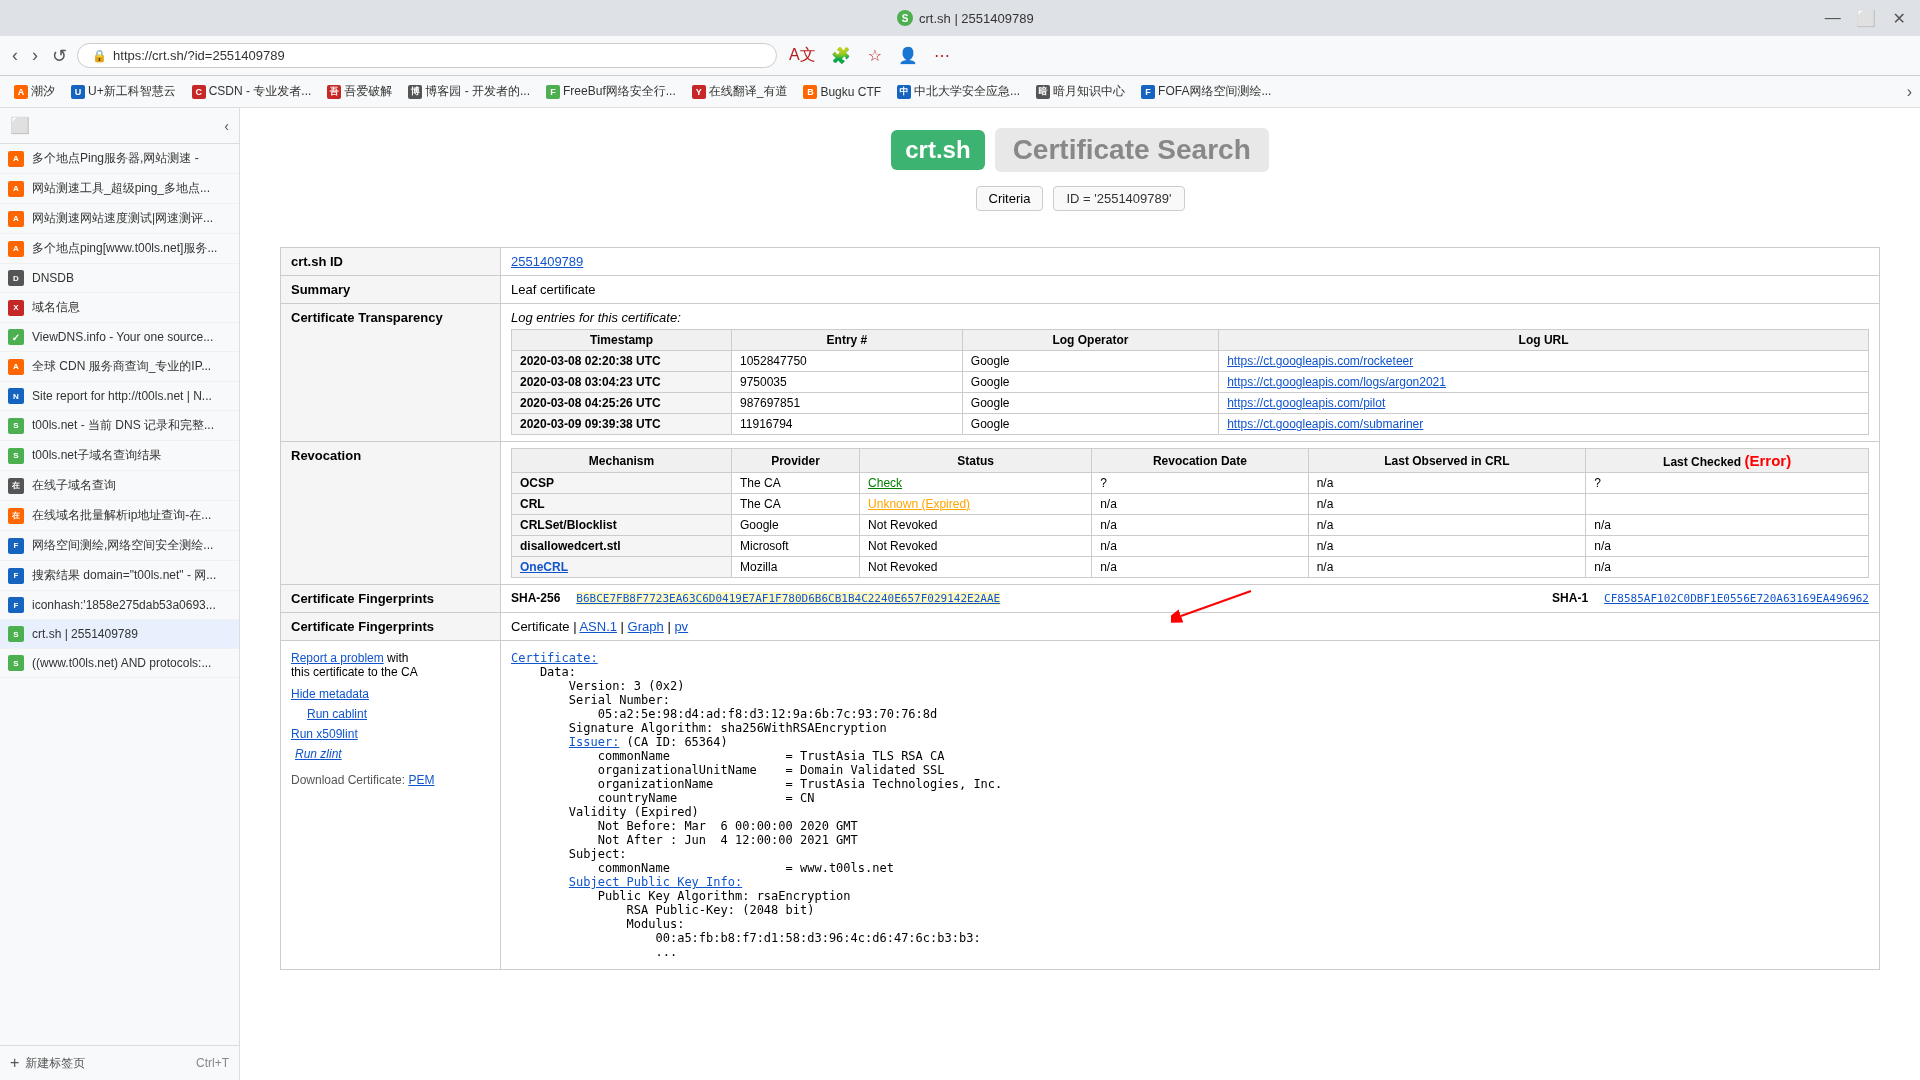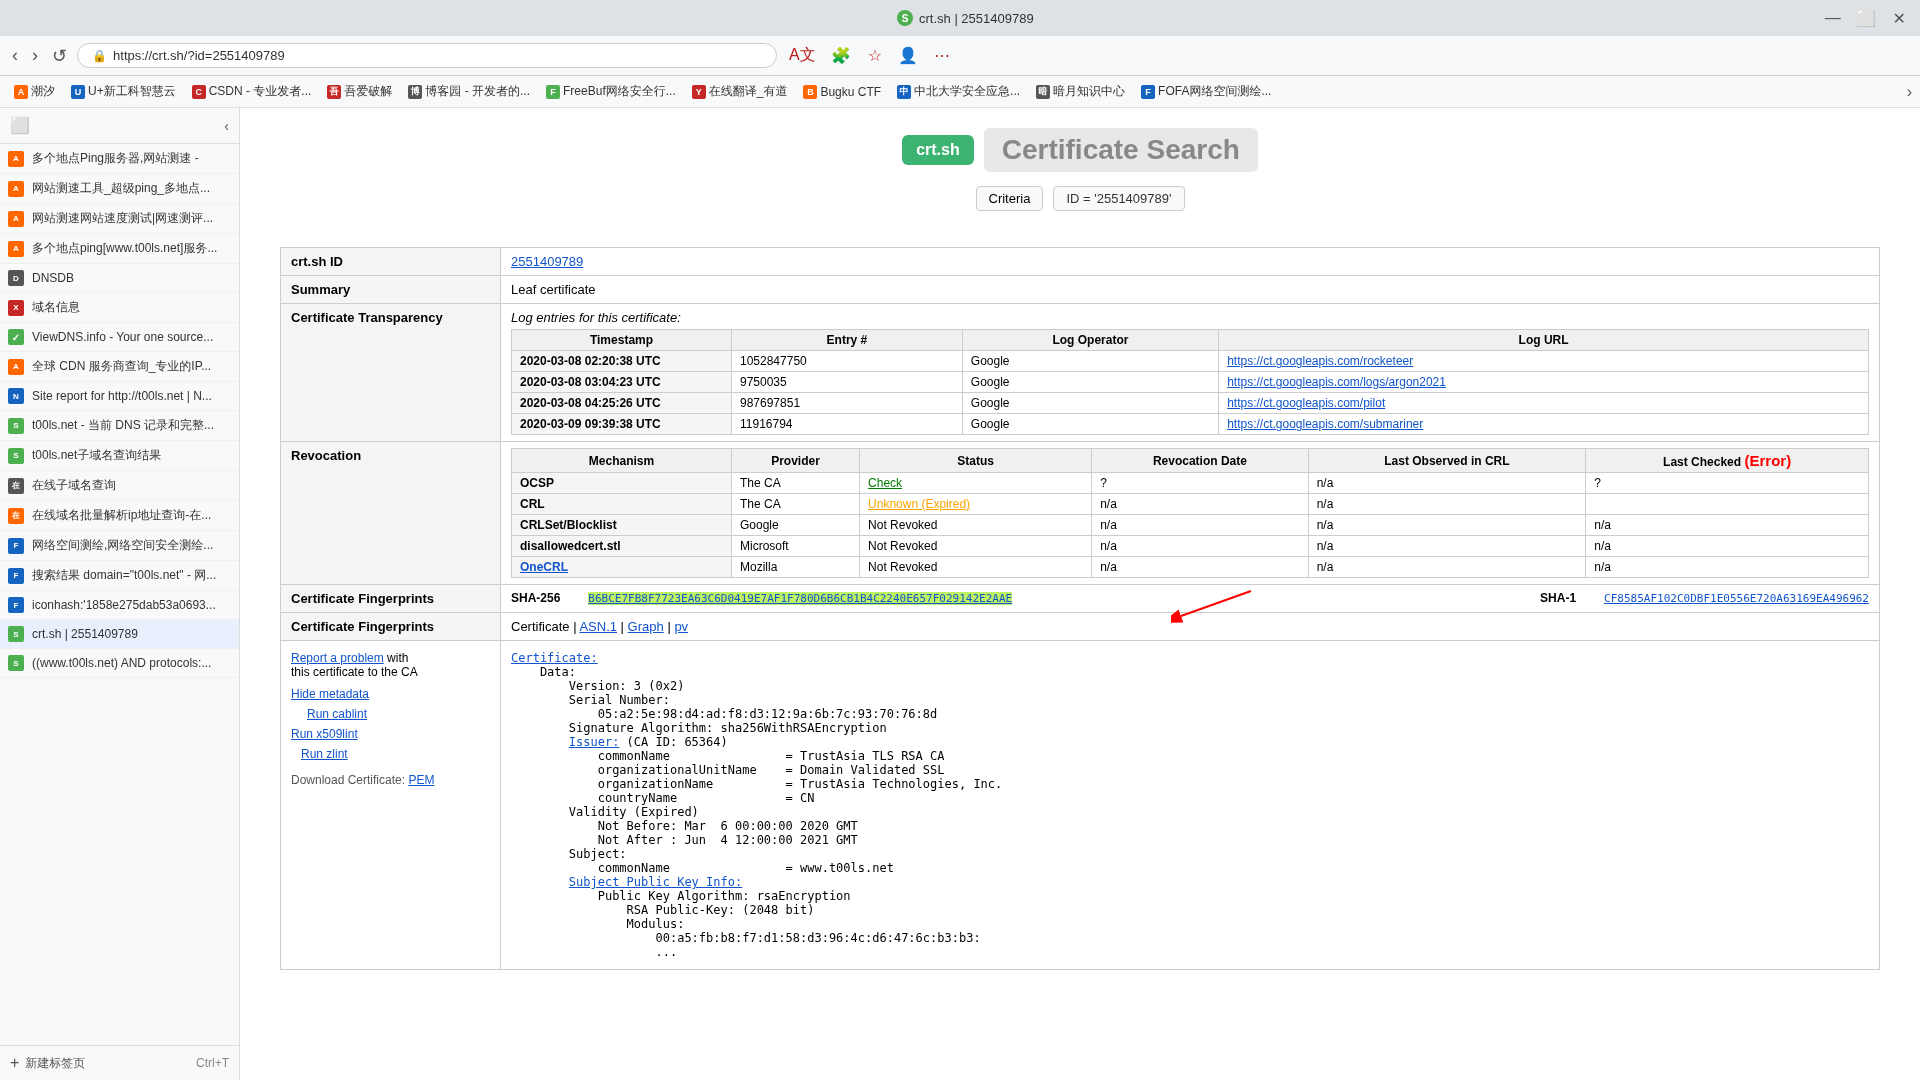--- a/index.html
+++ b/index.html
@@ -42,21 +42,21 @@
     .new-tab-btn { display: flex; align-items: center; padding: 8px 10px; cursor: pointer; color: #555; font-size: 12px; border-top: 1px solid #ddd; }
     .new-tab-icon { font-size: 16px; margin-right: 6px; }
     .new-tab-shortcut { margin-left: auto; color: #888; }
 
     
     .page-content { flex: 1; background: white; overflow-y: auto; display: flex; flex-direction: column; }
 
     
     .crtsh-header { text-align: center; padding: 20px; }
     .crtsh-logo-area { display: flex; align-items: center; justify-content: center; gap: 10px; margin-bottom: 14px; }
-    .crtsh-logo { background: #3cb371; color: white; font-weight: bold; font-size: 16px; padding: 6px 14px; border-radius: 6px; }
+    .crtsh-logo { background: #3cb371; color: white; font-weight: bold; font-size: 24px; padding: 6px 14px; border-radius: 6px; }
     .crtsh-title-text { font-size: 28px; color: #888; font-weight: bold; background: #e8e8e8; padding: 6px 18px; border-radius: 6px; }
     .crtsh-search-bar { display: flex; align-items: center; justify-content: center; gap: 10px; }
     .crtsh-criteria-label { border: 1px solid #ccc; padding: 4px 12px; border-radius: 4px; font-size: 13px; background: #f9f9f9; }
     .crtsh-search-input { border: 1px solid #ccc; padding: 4px 12px; border-radius: 4px; font-size: 13px; background: #f9f9f9; color: #333; }
 
     .crtsh-table-container { padding: 16px 40px 20px; }
     .cert-info-table { width: 100%; border-collapse: collapse; border: 1px solid #ccc; }
     .cert-info-table td { padding: 6px 10px; border: 1px solid #ccc; vertical-align: top; }
     .cert-info-table td:first-child { font-weight: bold; width: 220px; background: #f5f5f5; }
     .link-blue { color: #1155cc; text-decoration: underline; cursor: pointer; }
@@ -64,23 +64,23 @@
     .cert-transparency-table { width: 100%; border-collapse: collapse; font-size: 12px; }
     .cert-transparency-table th, .cert-transparency-table td { border: 1px solid #ccc; padding: 3px 8px; }
     .cert-transparency-table th { background: #f0f0f0; font-weight: bold; }
 
     .revocation-table { width: 100%; border-collapse: collapse; font-size: 12px; }
     .revocation-table th, .revocation-table td { border: 1px solid #ccc; padding: 3px 8px; }
     .revocation-table th { background: #f0f0f0; font-weight: bold; }
     .status-check { color: green; text-decoration: underline; cursor: pointer; }
     .status-unknown { color: orange; text-decoration: underline; cursor: pointer; }
     .error-text { color: red; font-size: 15px; }
-    .sha-label { font-weight: bold; font-size: 12px; margin-right: 20px; }
+    .sha-label { font-weight: bold; font-size: 12px; margin-right: 8px; }
     .sha-value { font-family: monospace; font-size: 11px; color: #1155cc; text-decoration: underline; cursor: pointer; }
-    .sha256-value { background: #bef264; text-align: right; }
+    .sha256-value { background: #fef9c3; text-align: right; }
 
     
     ::-webkit-scrollbar { width: 8px; }
     ::-webkit-scrollbar-track { background: #f1f1f1; }
     ::-webkit-scrollbar-thumb { background: #ccc; border-radius: 4px; }
 
     .tab-favicon-green { background: #4caf50; color: white; font-size: 8px; font-weight: bold; display: flex; align-items: center; justify-content: center; border-radius: 2px; }
     .tab-favicon-orange { background: #ff6600; color: white; font-size: 8px; font-weight: bold; display: flex; align-items: center; justify-content: center; border-radius: 2px; }
     .tab-favicon-blue { background: #1565c0; color: white; font-size: 8px; font-weight: bold; display: flex; align-items: center; justify-content: center; border-radius: 2px; }
     .tab-favicon-red { background: #c62828; color: white; font-size: 8px; font-weight: bold; display: flex; align-items: center; justify-content: center; border-radius: 2px; }
@@ -472,21 +472,21 @@
           </div>
           <div style="margin:6px 0;">
             <a class="link-blue">Hide metadata</a>
           </div>
           <div style="margin:6px 16px;">
             <a class="link-blue">Run cablint</a>
           </div>
           <div style="margin:6px 0;">
             <a class="link-blue">Run x509lint</a>
           </div>
-          <div style="margin:6px 10px;">
+          <div style="margin:6px 4px;font-style:italic;">
             <a class="link-blue">Run zlint</a>
           </div>
           <div style="margin-top:12px; color:#555; font-size:12px;">
             <span>Download Certificate:</span>
             <a class="link-blue"> PEM</a>
           </div>
         </div>
 
         <div style="flex:1; padding:10px; font-family:monospace; font-size:12px; background:#fff; white-space:pre; overflow-x:auto;"><a class="link-blue">Certificate:</a>
     Data:

